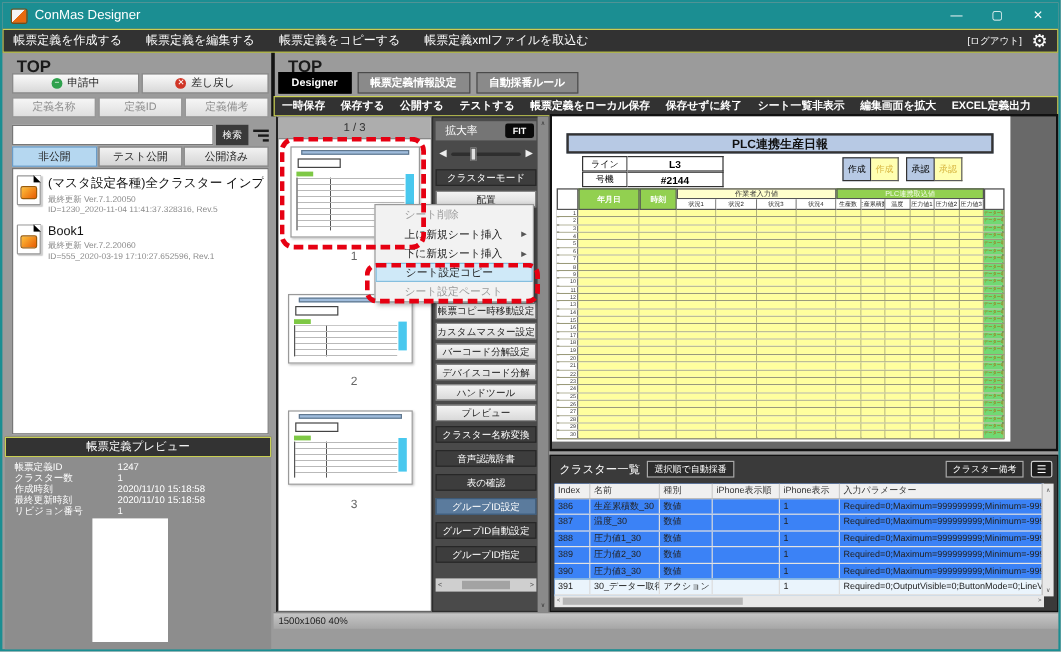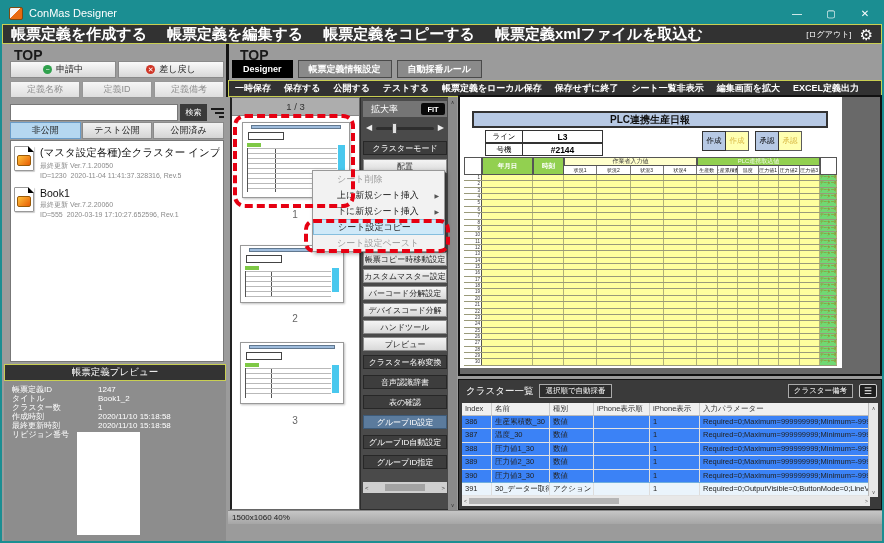--- a/index.html
+++ b/index.html
@@ -9,21 +9,21 @@
 
   
   .titlebar { position:absolute; left:0; top:0; width:100%; height:22px; background:#1b8e92; display:flex; align-items:center; color:#fff; }
   .appicon { width:14px; height:13px; margin:0 6px 0 7px; background:linear-gradient(135deg,#f5f5f5 45%,#e86a10 45%); border:1px solid #7c4a12; border-radius:2px; }
   .title-text { font-size:11px; }
   .win-controls { margin-left:auto; display:flex; height:100%; }
   .win-btn { width:34px; height:100%; display:flex; align-items:center; justify-content:center; font-size:10px; color:#fff; }
 
   
   .menubar { position:absolute; left:0; top:22px; width:100%; height:20px; background:#323232; border:1px solid #c9cf52; display:flex; align-items:center; padding:0 8px; }
-  .menu-item { color:#fff; font-size:15px; font-weight:bold; margin-right:20px; white-space:nowrap; }
+  .menu-item { color:#fff; font-size:10px; font-weight:normal; margin-right:20px; white-space:nowrap; }
   .menu-right { margin-left:auto; display:flex; align-items:center; gap:8px; }
   .logout { color:#fff; font-size:8px; }
   .gear { color:#fff; font-size:15px; line-height:1; }
 
   
   .top-label { font-size:14px; color:#1a1a1a; font-weight:bold; }
   .btn-light { background:linear-gradient(#fafafa,#d8d8d8); border:1px solid #8a8a8a; color:#222; display:flex; align-items:center; justify-content:center; font-size:9px; }
   .status-row { left:8px; top:59px; width:214px; height:17px; display:flex; gap:2px; }
   .status-row .btn-light { flex:1; gap:4px; }
   .ico-circ { width:9px; height:9px; border-radius:50%; display:inline-flex; align-items:center; justify-content:center; color:#fff; font-size:7px; line-height:1; }
@@ -241,24 +241,20 @@
           <div class="doc-sub">ID=555_2020-03-19 17:10:27.652596, Rev.1</div>
         </div>
       </div>
   </div>
 
   <div class="abs preview-header">帳票定義プレビュー</div>
   <div class="abs preview-panel">
     <div class="pv-row">
         <div class="pv-label">帳票定義ID</div>
         <div class="pv-value">1247</div>
-      </div>
-      <div class="pv-row">
-        <div class="pv-label">タイトル</div>
-        <div class="pv-value">Book1_2</div>
       </div>
       <div class="pv-row">
         <div class="pv-label">クラスター数</div>
         <div class="pv-value">1</div>
       </div>
       <div class="pv-row">
         <div class="pv-label">作成時刻</div>
         <div class="pv-value">2020/11/10 15:18:58</div>
       </div>
       <div class="pv-row">

